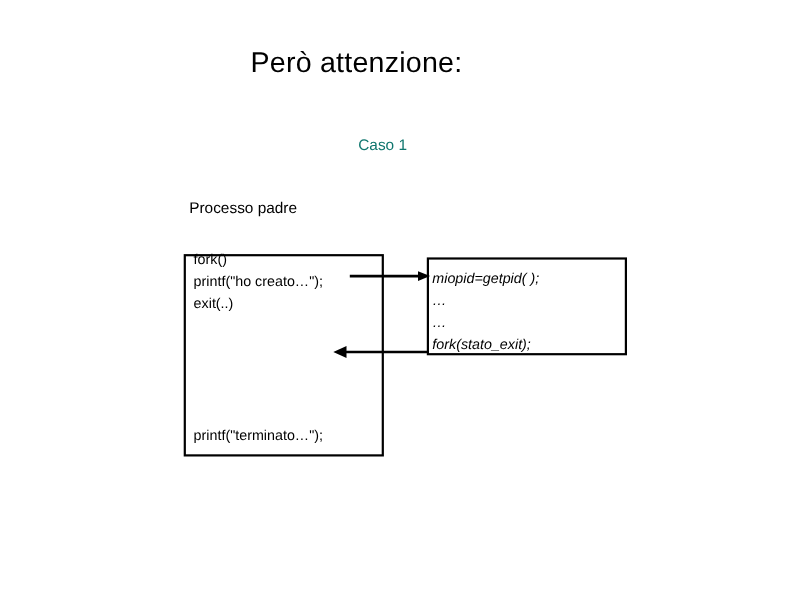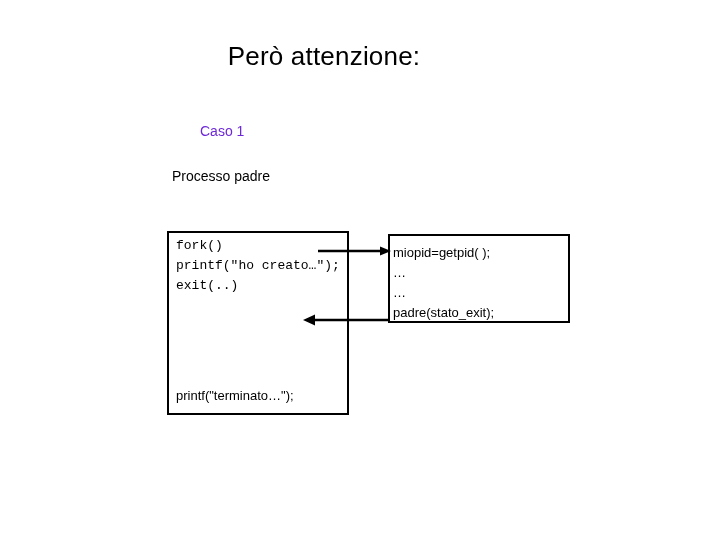--- a/index.html
+++ b/index.html
@@ -34,38 +34,38 @@
     color: #000000;
     white-space: pre;
   }
 
   
   .case-label {
     position: absolute;
     left: 200px;
     top: 122px;
     width: 170px;
-    text-align: left;
+    text-align: right;
     font-size: 14px;
     line-height: 18px;
-    color: #6d28d9;
+    color: #0f766e;
     white-space: pre;
   }
 
   
   .col-header {
     position: absolute;
     font-size: 14px;
     line-height: 18px;
     color: #000000;
     white-space: pre;
   }
   .col-header.parent {
     left: 172px;
-    top: 167px;
+    top: 180px;
   }
   .col-header.child {
     left: 391px;
     top: 176px;
   }
 
   
   .proc-box {
     position: absolute;
     border: 2px solid #000000;
@@ -90,23 +90,22 @@
     font-size: 13px;
     line-height: 16px;
     color: #000000;
     white-space: pre;
   }
 
   
   .parent-code {
     position: absolute;
     left: 176px;
-    top: 238px;
+    top: 228px;
     width: 170px;
-    font-family: Liberation Mono, monospace;
   }
   .parent-code .code-line {
     position: static;
     display: block;
     margin-bottom: 4px;
   }
   .parent-tail {
     position: absolute;
     left: 176px;
     top: 388px;
@@ -121,20 +120,21 @@
   .child-code {
     position: absolute;
     left: 393px;
     top: 245px;
     width: 172px;
   }
   .child-code .code-line {
     position: static;
     display: block;
     margin-bottom: 4px;
+    font-style: italic;
   }
 
   
   .arrow-layer {
     position: absolute;
     left: 0;
     top: 0;
     width: 720px;
     height: 540px;
     pointer-events: none;
@@ -163,21 +163,21 @@
   </div>
 
   <div class="parent-tail">
     <span class="code-line">printf("terminato…");</span>
   </div>
 
   <div class="child-code">
     <span class="code-line">miopid=getpid( );</span>
     <span class="code-line">…</span>
     <span class="code-line">…</span>
-    <span class="code-line">padre(stato_exit);</span>
+    <span class="code-line">fork(stato_exit);</span>
   </div>
 
   <svg class="arrow-layer" viewBox="0 0 720 540" width="720" height="540">
 
     <g>
       <line x1="318" y1="251" x2="383" y2="251" stroke="#000000" stroke-width="2.4"></line>
       <polygon points="391,251 380,246.5 380,255.5" fill="#000000"></polygon>
     </g>
 
     <g>

